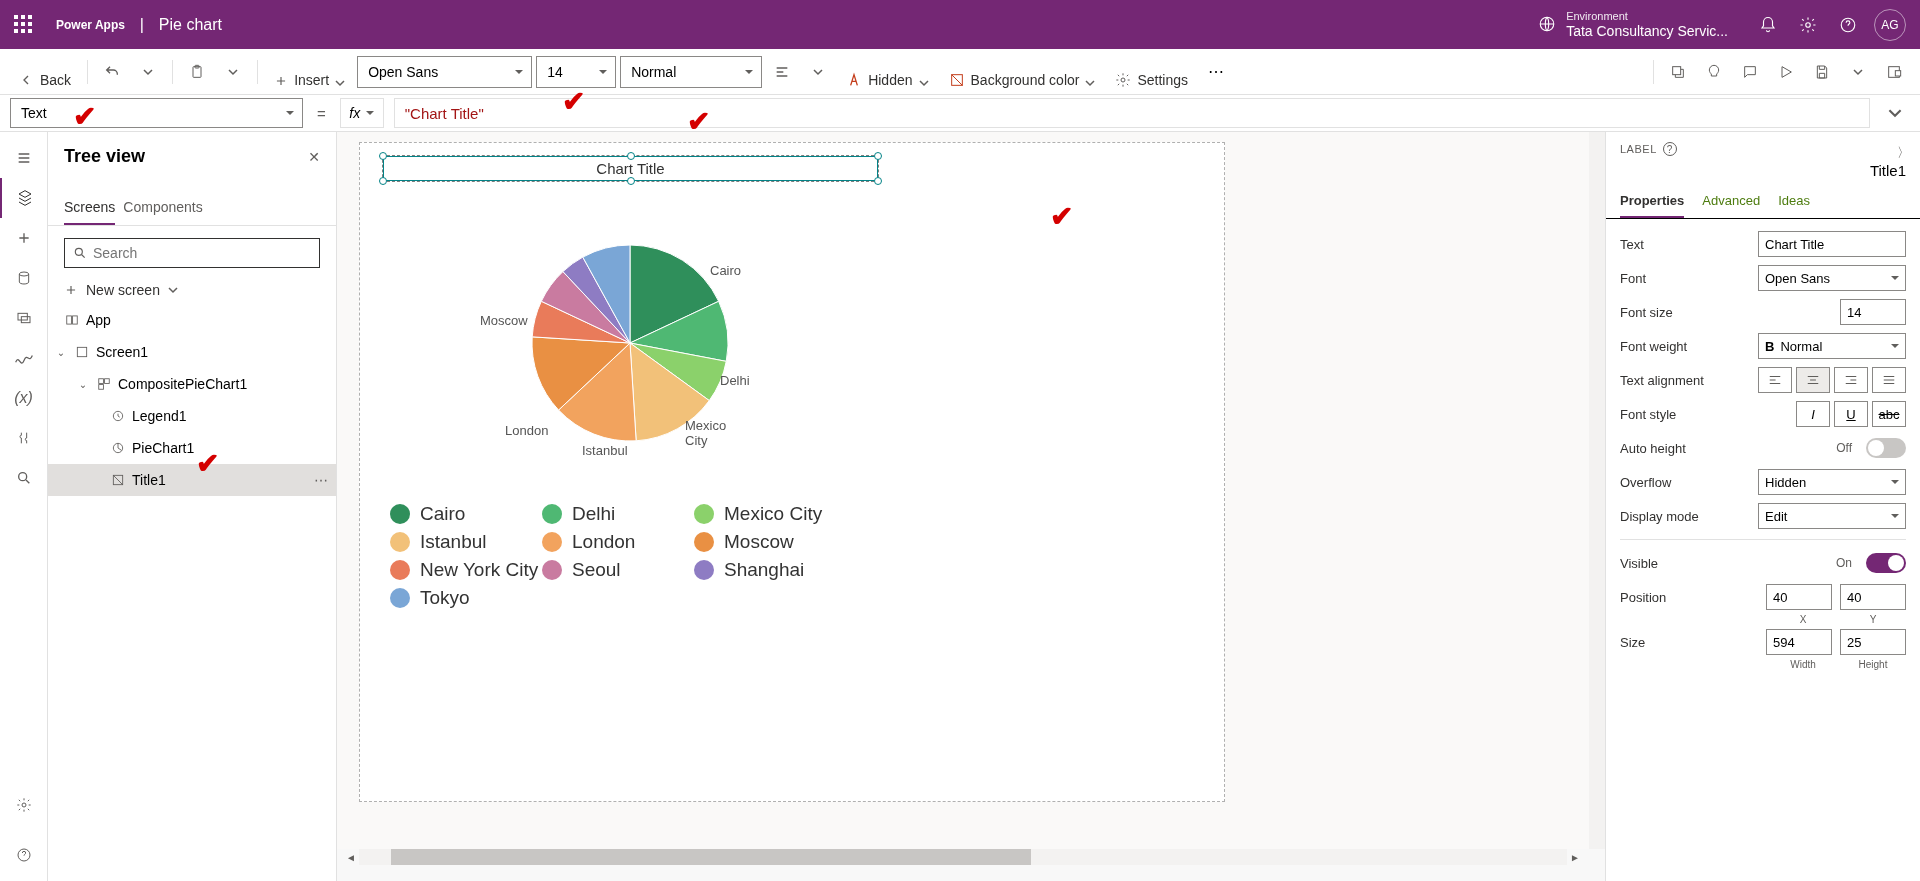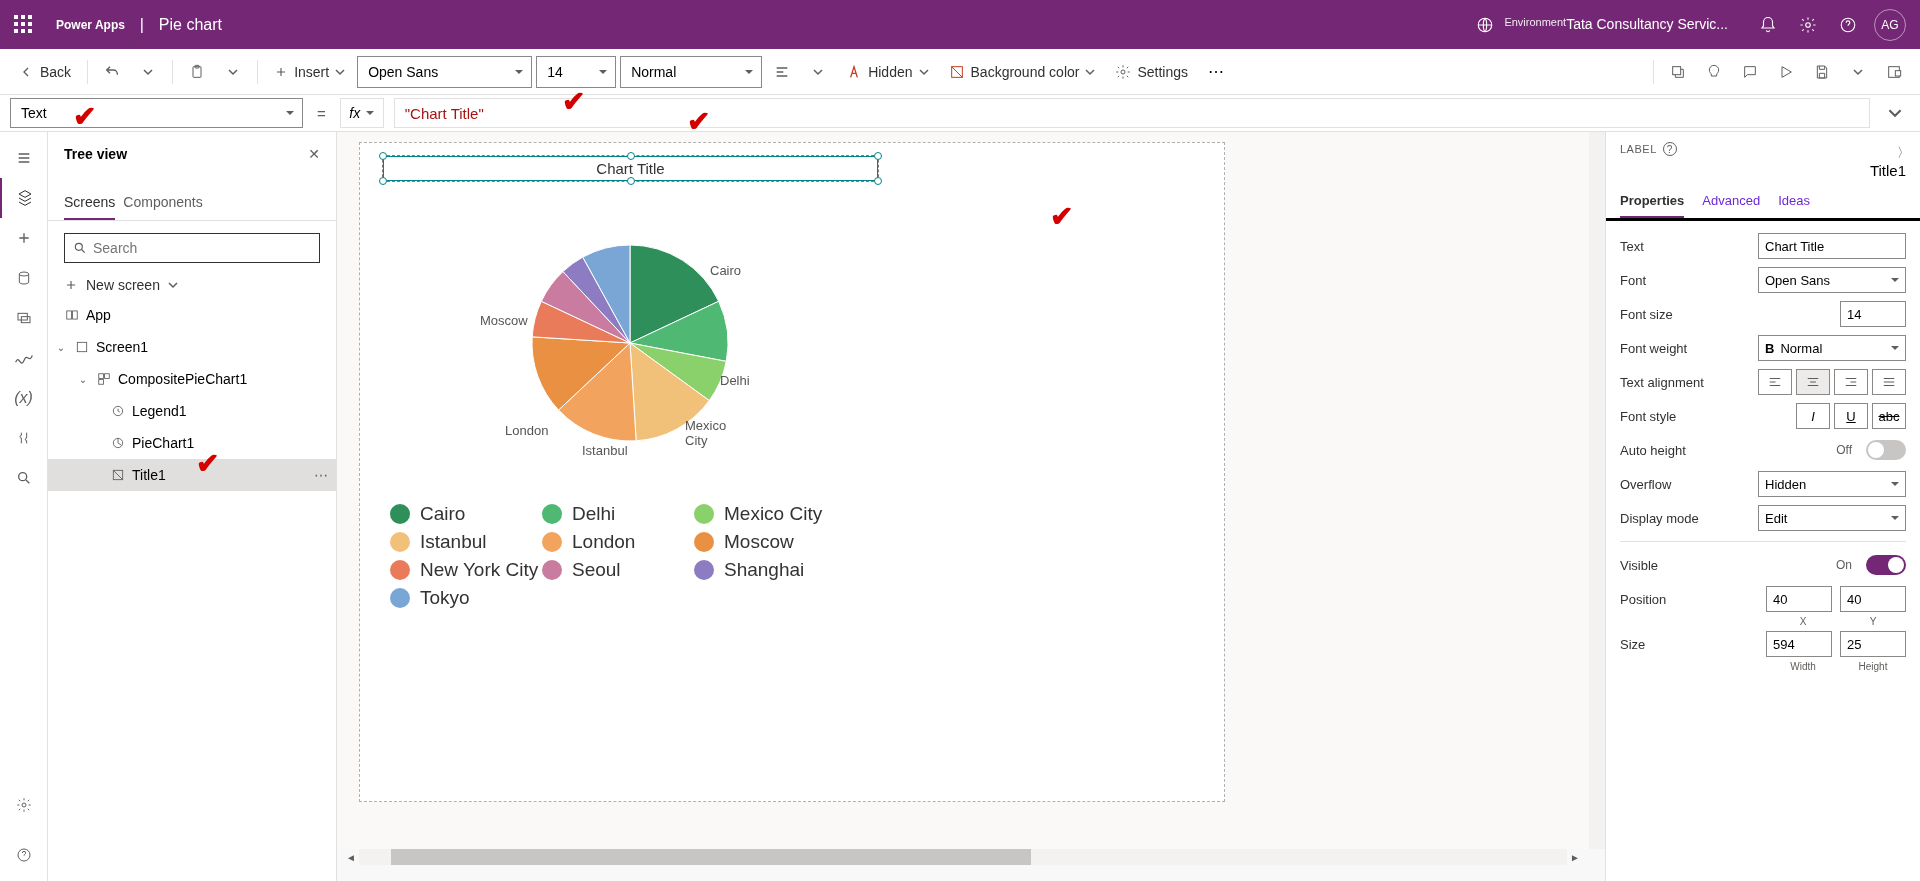--- a/index.html
+++ b/index.html
@@ -6,29 +6,29 @@
 body { width: 1920px; height: 881px; overflow: hidden; background: #fff; position: relative; }
 
 
 .header { height: 49px; background: #742774; color: #fff; display: flex; align-items: center; padding: 0 14px; }
 .waffle { width: 20px; height: 20px; display: grid; grid-template-columns: repeat(3,4px); grid-template-rows: repeat(3,4px); gap: 3px; margin-right: 22px; cursor:pointer;}
 .waffle div { background: #fff; }
 .header-title { font-size: 12px; font-weight: 600; }
 .header-sub { font-size: 16px; margin-left: 6px; font-weight: 400; }
 .header-spacer { flex: 1; }
 .env-block { display:flex; align-items:center; gap:10px; margin-right:20px;}
-.env-text { display:flex; flex-direction:row; line-height:1.2;}
+.env-text { display:flex; flex-direction:column; line-height:1.2;}
 .env-label { font-size: 11px; opacity:0.9;}
 .env-name { font-size: 14px; }
 .header-icon { width:40px; height:40px; display:flex; align-items:center; justify-content:center; cursor:pointer; font-size:16px;}
 .avatar { width:32px; height:32px; border-radius:50%; border:1px solid rgba(255,255,255,0.5); display:flex; align-items:center; justify-content:center; font-size:12px; margin-left:6px;}
 
 
 .toolbar { height: 46px; border-bottom: 1px solid #e1e1e1; display:flex; align-items:center; padding: 0 10px; gap:4px; }
-.tb-btn { height:32px; display:flex; align-items:center; padding:0 8px; gap:6px; cursor:pointer; border-radius:2px; font-size:14px; color:#323130;}
+.tb-btn { height:32px; display:flex; align-items:flex-end; padding:0 8px; gap:6px; cursor:pointer; border-radius:2px; font-size:14px; color:#323130;}
 .tb-sep { width:1px; height:24px; background:#e1e1e1; margin:0 4px;}
 .tb-select { height:32px; border:1px solid #8a8886; padding:0 26px 0 10px; font-size:14px; background:#fff; position:relative; display:flex; align-items:center; cursor:pointer; min-width:60px;}
 .tb-select::after { content:""; position:absolute; right:8px; top:13px; border:4px solid transparent; border-top-color:#605e5c;}
 .tb-font { width:175px;} .tb-size{width:80px;} .tb-weight{width:142px;}
 .tb-right { margin-left:auto; display:flex; align-items:center; gap:4px;}
 .icon-sq { width:32px; height:32px; display:flex; align-items:center; justify-content:center; cursor:pointer;}
 
 
 .formula-row { height:37px; display:flex; align-items:center; padding: 4px 10px; gap:10px; border-bottom:1px solid #e1e1e1;}
 .prop-select { width:293px; height:30px; border:1px solid #8a8886; padding:0 26px 0 10px; font-size:14px; position:relative; display:flex; align-items:center; background:#fff; cursor:pointer;}
@@ -44,21 +44,21 @@
 
 
 .rail { width:48px; border-right:1px solid #e1e1e1; display:flex; flex-direction:column; align-items:center; padding-top:6px;}
 .rail-item { width:48px; height:40px; display:flex; align-items:center; justify-content:center; cursor:pointer; color:#605e5c; font-size:16px;}
 .rail-item.active { border-left:2px solid #742774;}
 .rail-bottom { margin-top:auto; margin-bottom:10px;}
 
 
 .tree-panel { width:289px; border-right:1px solid #e1e1e1; display:flex; flex-direction:column;}
 .tree-header { display:flex; align-items:center; justify-content:space-between; padding:14px 16px 8px;}
-.tree-title { font-size:14px; font-weight:600;}
+.tree-title { font-size:18px; font-weight:600;}
 .tree-close { cursor:pointer; font-size:14px; color:#605e5c;}
 .tree-tabs { display:flex; padding:0 16px; gap:8px; border-bottom:1px solid #e1e1e1;margin-top:16px;}
 .tree-tab { padding:8px 0; font-size:14px; cursor:pointer; color:#605e5c;}
 .tree-tab.active { color:#323130; border-bottom:2px solid #742774; font-weight:400;}
 .tree-search { margin:12px 16px 8px; height:30px; border:1px solid #323130; display:flex; align-items:center; padding:0 8px; gap:6px;}
 .tree-search input { border:none; outline:none; flex:1; font-size:14px;}
 .new-screen { padding:6px 16px; display:flex; align-items:center; gap:8px; font-size:14px; cursor:pointer; color:#323130;}
 .tree-list { flex:1; overflow:auto;}
 .tree-node { height:32px; display:flex; align-items:center; font-size:14px; cursor:pointer; gap:6px; padding-right:8px;}
 .tree-node.selected { background:#e1dfdd;}
@@ -88,22 +88,22 @@
 .footer-bar .zoom-area { margin-left:auto; display:flex; align-items:center; gap:10px;}
 .zoom-slider { width:160px; height:2px; background:#c8c6c4; position:relative;}
 .zoom-thumb { position:absolute; left:62px; top:-5px; width:4px; height:12px; background:#605e5c;}
 
 
 .props { width:315px; border-left:1px solid #e1e1e1; display:flex; flex-direction:column; font-size:13px;}
 .props-top { padding:10px 14px 4px; position:relative;text-align:right;}
 .props-type { font-size:11px; color:#605e5c; letter-spacing:0.5px; display:flex; align-items:center; gap:6px;}
 .props-name { font-size:15px; margin-top:6px;}
 .props-expand { position:absolute; right:10px; top:12px; cursor:pointer; color:#605e5c;}
-.props-tabs { display:flex; gap:18px; padding:10px 14px 0; border-bottom:3px solid #000000;}
-.props-tab { padding-bottom:8px; font-size:13px; cursor:pointer; color:#6d28d9;}
+.props-tabs { display:flex; gap:18px; padding:10px 14px 0; border-bottom:1px solid #000000;}
+.props-tab { padding-bottom:8px; font-size:13px; cursor:pointer; color:#4d7c0f;}
 .props-tab.active { color:#323130; border-bottom:2px solid #742774; font-weight:600;}
 .props-body { flex:1; overflow:auto; padding:8px 14px;}
 .prop-row { display:flex; align-items:center; min-height:34px; gap:8px;}
 .prop-label { flex:1; font-size:13px; color:#323130;}
 .prop-input { width:148px; height:26px; border:1px solid #8a8886; padding:0 6px; font-size:13px;}
 .prop-input.small { width:66px;}
 .prop-select2 { width:148px; height:26px; border:1px solid #8a8886; padding:0 22px 0 6px; position:relative; display:flex; align-items:center; font-size:13px; background:#fff;}
 .prop-select2::after{content:""; position:absolute; right:6px; top:10px; border:4px solid transparent; border-top-color:#605e5c;}
 .btn-group { display:flex; gap:4px;}
 .btn-group .bg-btn { width:34px; height:26px; border:1px solid #8a8886; display:flex; align-items:center; justify-content:center; font-size:13px; cursor:pointer; background:#fff;}

